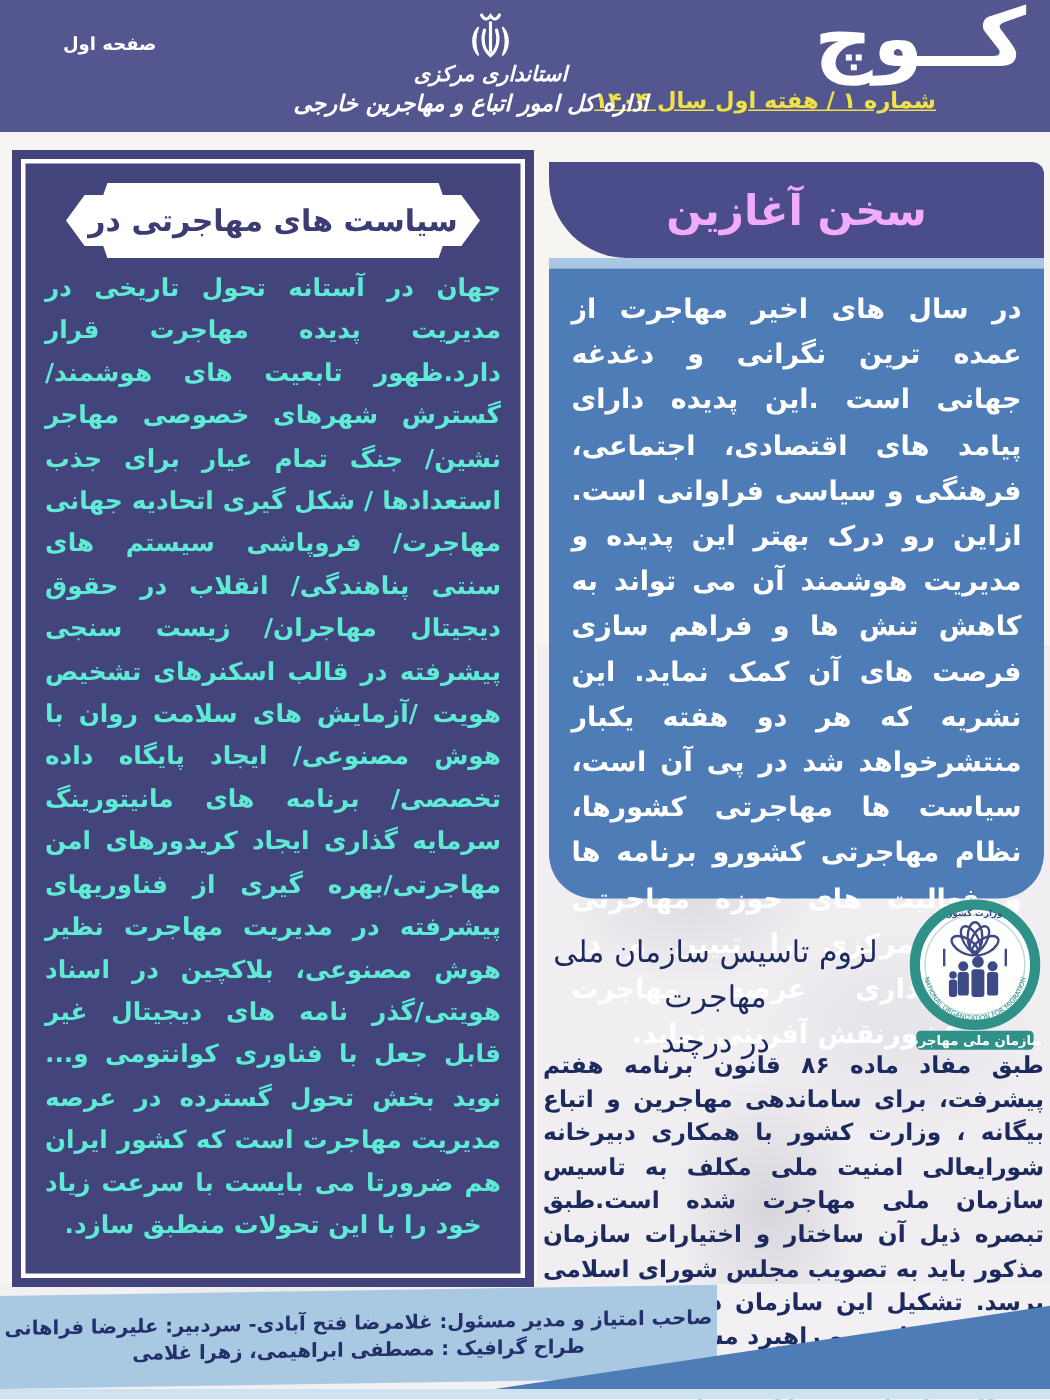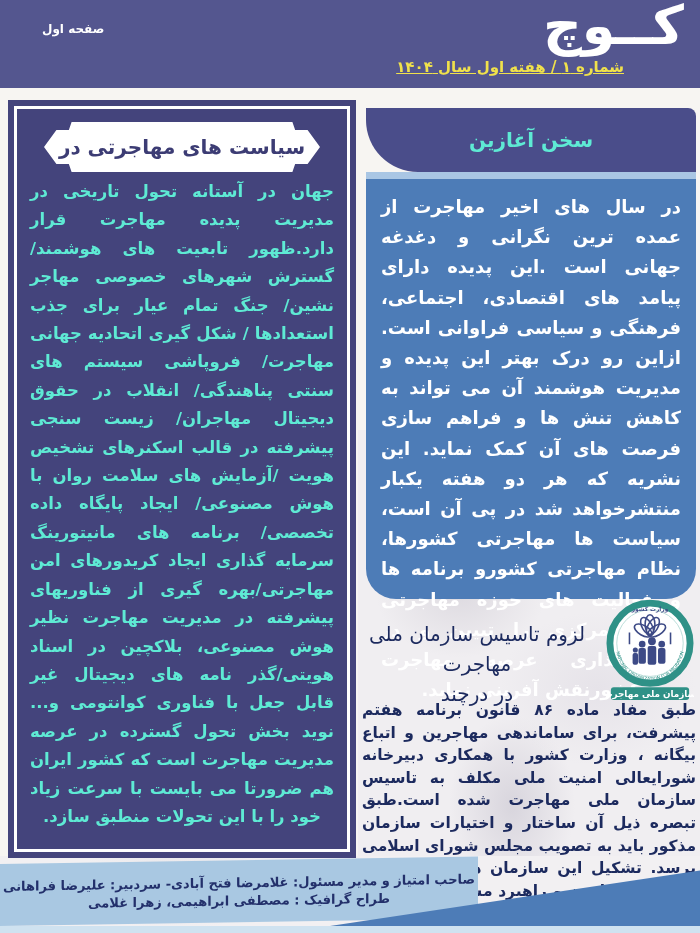--- a/index.html
+++ b/index.html
@@ -72,21 +72,21 @@
       radial-gradient(90px 130px at 45% 80%, #d8d5dd 0%, rgba(216,213,221,0) 70%),
       #f0eef1;
   }
   .opening-header{
     position:absolute;left:366px;top:108px;width:330px;height:64px;
     background:#4a4d8a;z-index:2;
     border-radius:0 8px 0 52px; 
     display:flex;align-items:center;justify-content:center;
   }
   .opening-header h2{
-    margin:0;color:#5eead4;font-size:20px;font-weight:bold;
+    margin:0;color:#f0abfc;font-size:28px;font-weight:bold;
   }
   .light-bar{
     position:absolute;left:366px;top:172px;width:330px;height:7px;
     background:#a9c6e4;z-index:2;
   }
   .opening-body{
     position:absolute;left:366px;top:179px;width:330px;height:420px;
     background:#4d7cb7;z-index:2;
     border-radius:0 0 30px 30px;
     box-sizing:border-box;padding:13px 15px;
@@ -140,20 +140,33 @@
 </style>
 </head>
 <body>
 
 <div class="page">
 
   <header class="masthead">
     <div class="masthead-title">کــوچ</div>
     <div class="masthead-issue">شماره ۱ / هفته اول سال ۱۴۰۴</div>
 
+    <div class="org-block">
+      <svg class="emblem" width="34" height="36" viewBox="0 0 34 36">
+        <g fill="none" stroke="#ffffff" stroke-width="2.1" stroke-linecap="round">
+          <path d="M11 4 C13 7.5 15 7.5 17 4.5 C19 7.5 21 7.5 23 4"></path>
+          <path d="M9 12 C4 17 4 26 9 31 C6.5 25 6.5 18 9 12 Z" fill="#ffffff" stroke-width="1"></path>
+          <path d="M25 12 C30 17 30 26 25 31 C27.5 25 27.5 18 25 12 Z" fill="#ffffff" stroke-width="1"></path>
+          <path d="M17 9 L17 28"></path>
+          <path d="M13 14 C11 20 12 27 17 31 C22 27 23 20 21 14"></path>
+        </g>
+      </svg>
+      <div class="org-line1">استانداری مرکزی</div>
+      <div class="org-line2">اداره کل امور اتباع و مهاجرین خارجی</div>
+    </div>
 
     <div class="page-label">صفحه اول</div>
   </header>
 
   <aside class="left-panel">
     <div class="inner-frame"></div>
     <div class="cartouche">
       <span>سیاست های مهاجرتی در جهان</span>
     </div>
     <p class="left-body">جهان در آستانه تحول تاریخی در مدیریت پدیده مهاجرت قرار دارد.ظهور تابعیت های هوشمند/ گسترش شهرهای خصوصی مهاجر نشین/ جنگ تمام عیار برای جذب استعدادها / شکل گیری اتحادیه جهانی مهاجرت/ فروپاشی سیستم های سنتی پناهندگی/ انقلاب در حقوق دیجیتال مهاجران/ زیست سنجی پیشرفته در قالب اسکنرهای تشخیص هویت /آزمایش های سلامت روان با هوش مصنوعی/ ایجاد پایگاه داده تخصصی/ برنامه های مانیتورینگ سرمایه گذاری ایجاد کریدورهای امن مهاجرتی/بهره گیری از فناوریهای پیشرفته در مدیریت مهاجرت نظیر هوش مصنوعی، بلاکچین در اسناد هویتی/گذر نامه های دیجیتال غیر قابل جعل با فناوری کوانتومی و... نوید بخش تحول گسترده در عرصه مدیریت مهاجرت است که کشور ایران هم ضرورتا می بایست با سرعت زیاد خود را با این تحولات منطبق سازد.</p>

